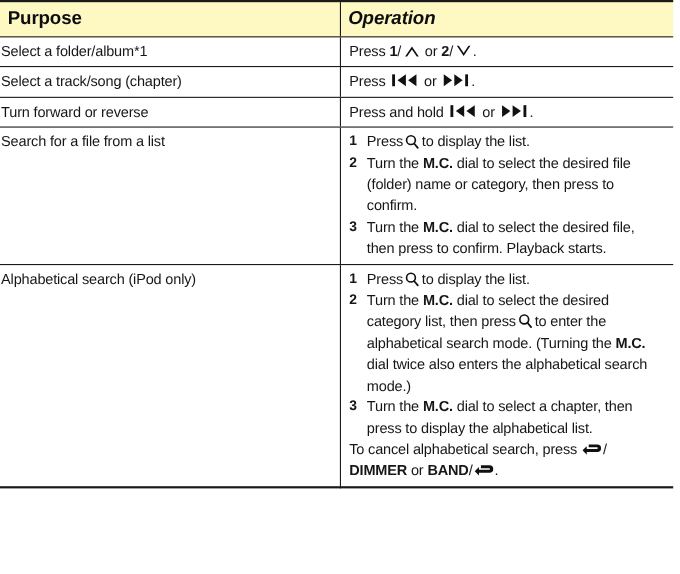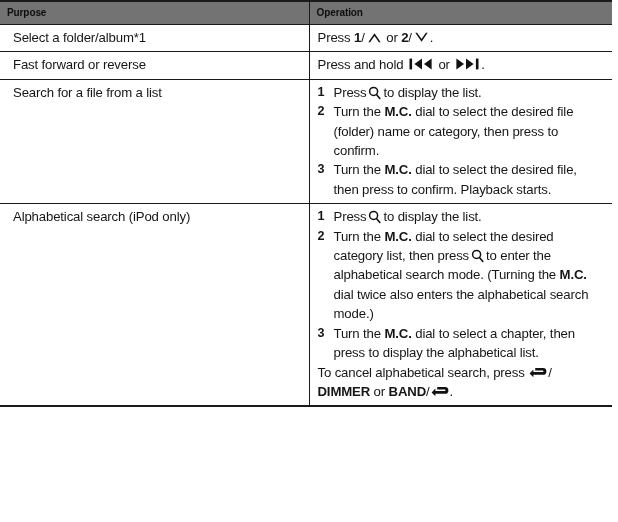--- a/index.html
+++ b/index.html
@@ -21,38 +21,39 @@
     border-collapse: collapse;
     table-layout: fixed;
     border-top: 2px solid #1a1a1a;
     border-bottom: 2px solid #1a1a1a;
   }
 
   .manual-table col.col-purpose { width: 309px; }
   .manual-table col.col-operation { width: 303px; }
 
   thead th {
-    background: #737373;
+    background: #fef9c3;
     text-align: left;
-    font-size: 10px;
+    font-size: 17px;
     font-weight: bold;
     letter-spacing: -0.1px;
     padding: 5px 7px 6px 7px;
     border-bottom: 1.5px solid #1a1a1a;
     vertical-align: middle;
     color: #0d0d0d;
   }
   thead th.cell-operation {
     border-left: 1.5px solid #1a1a1a;
+    font-style: italic;
   }
 
   tbody td {
     font-size: 13.2px;
     line-height: 1.47;
-    padding: 3px 7px 4px 13px;
+    padding: 3px 7px 4px 1px;
     vertical-align: top;
     border-bottom: 1.3px solid #1a1a1a;
     letter-spacing: -0.15px;
   }
   tbody tr:last-child td { border-bottom: none; }
   tbody td.cell-operation {
     border-left: 1.3px solid #1a1a1a;
     padding-left: 8px;
   }
 
@@ -126,23 +127,40 @@
         <b>1</b><span>/</span><span class="icon ico-chev"><svg viewBox="0 0 15 13">
               <path d="M1.3 11.3 L7.5 2.2 L13.7 11.3 L11.9 11.3 L7.5 4.9 L3.1 11.3 Z" fill="#111"></path>
             </svg></span>
         <span>or</span>
         <b>2</b><span>/</span><span class="icon ico-chev"><svg viewBox="0 0 15 13">
               <path d="M1.3 1.7 L7.5 10.8 L13.7 1.7 L11.9 1.7 L7.5 8.1 L3.1 1.7 Z" fill="#111"></path>
             </svg></span><span>.</span>
       </td>
     </tr>
 
-
-    <tr>
-      <td class="cell-purpose">Fast forward or reverse</td>
+    <tr>
+      <td class="cell-purpose">Select a track/song (chapter)</td>
+      <td class="cell-operation">
+        <span>Press</span>
+        <span class="icon ico-track"><svg viewBox="0 0 24 12">
+              <rect x="0.5" y="0.6" width="2.6" height="10.8" fill="#111"></rect>
+              <path d="M13.0 0.6 L13.0 11.4 L5.4 6.0 Z" fill="#111"></path>
+              <path d="M22.6 0.6 L22.6 11.4 L15.0 6.0 Z" fill="#111"></path>
+            </svg></span>
+        <span>or</span>
+        <span class="icon ico-track"><svg viewBox="0 0 24 12">
+              <path d="M1.4 0.6 L1.4 11.4 L9.0 6.0 Z" fill="#111"></path>
+              <path d="M11.0 0.6 L11.0 11.4 L18.6 6.0 Z" fill="#111"></path>
+              <rect x="20.9" y="0.6" width="2.6" height="10.8" fill="#111"></rect>
+            </svg></span><span>.</span>
+      </td>
+    </tr>
+
+    <tr>
+      <td class="cell-purpose">Turn forward or reverse</td>
       <td class="cell-operation">
         <span>Press and hold</span>
         <span class="icon ico-track"><svg viewBox="0 0 24 12">
               <rect x="0.5" y="0.6" width="2.6" height="10.8" fill="#111"></rect>
               <path d="M13.0 0.6 L13.0 11.4 L5.4 6.0 Z" fill="#111"></path>
               <path d="M22.6 0.6 L22.6 11.4 L15.0 6.0 Z" fill="#111"></path>
             </svg></span>
         <span>or</span>
         <span class="icon ico-track"><svg viewBox="0 0 24 12">
               <path d="M1.4 0.6 L1.4 11.4 L9.0 6.0 Z" fill="#111"></path>

